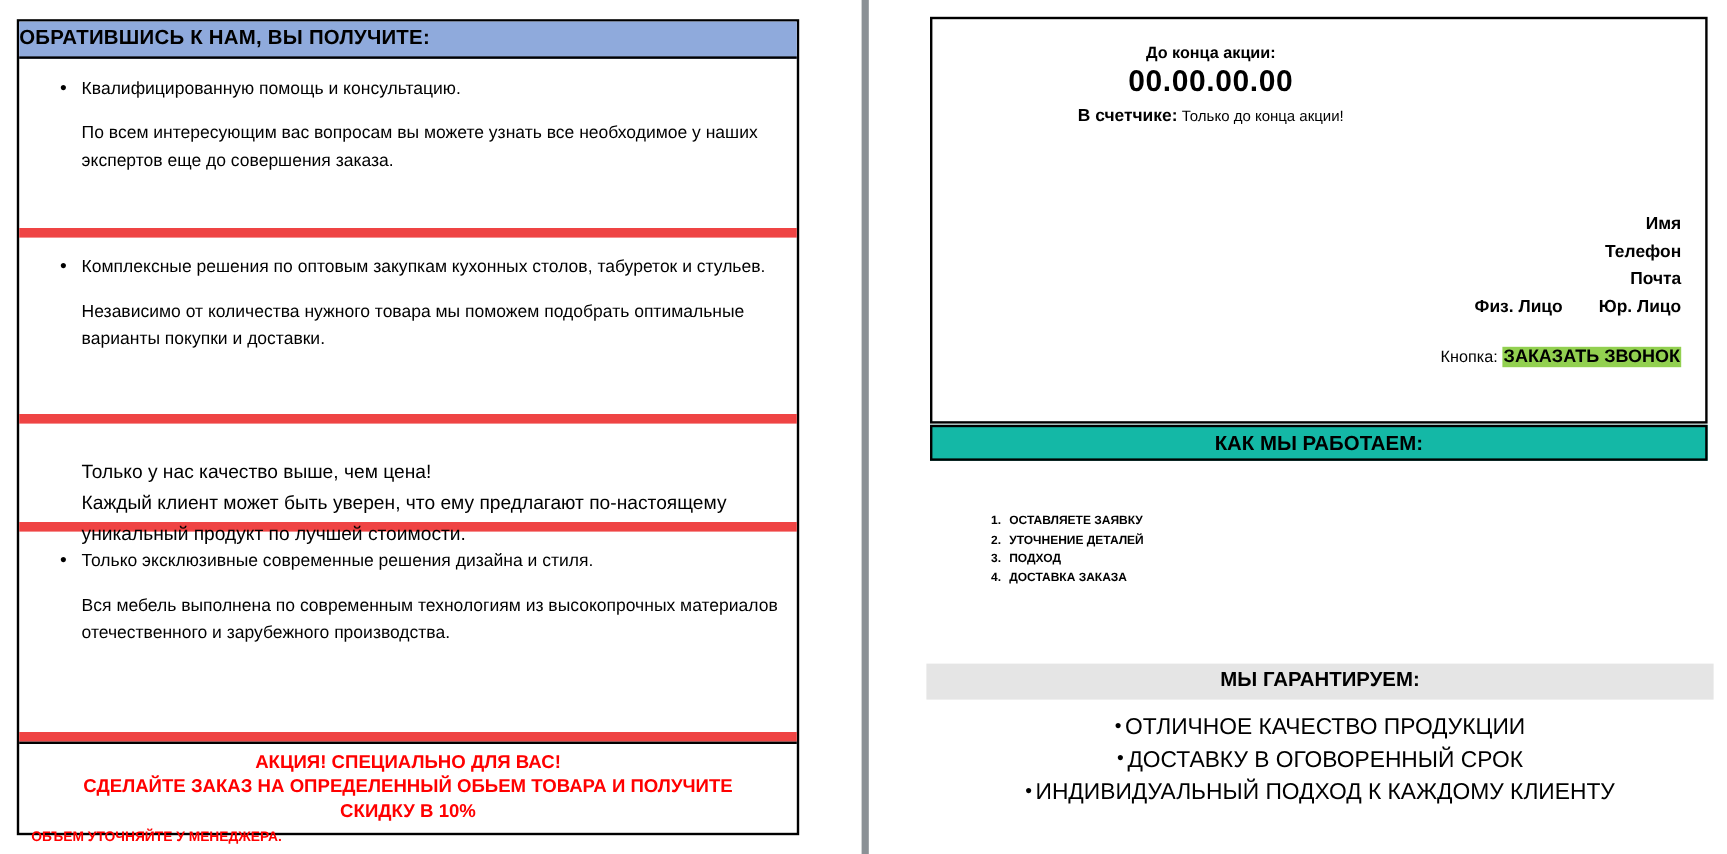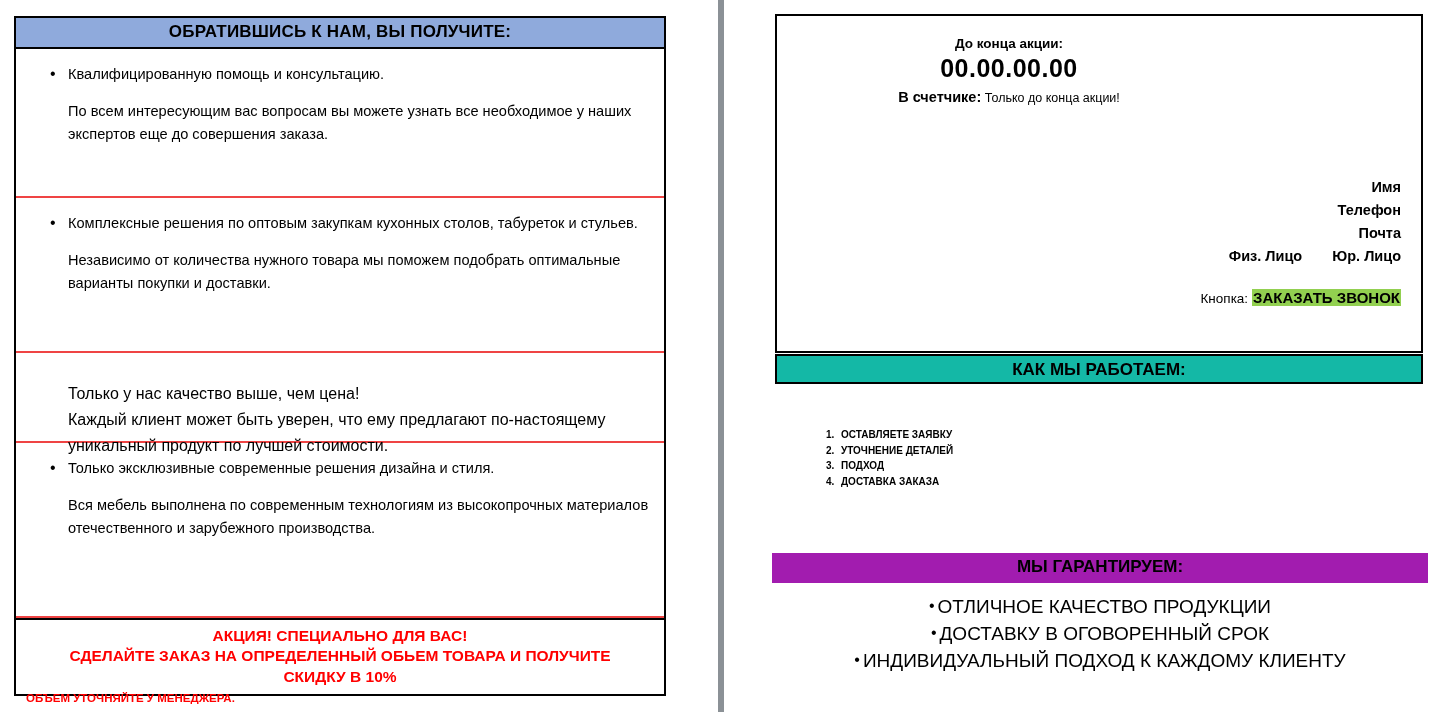--- a/index.html
+++ b/index.html
@@ -32,32 +32,31 @@
     left: 14px;
     top: 16px;
     width: 652px;
     height: 680px;
     border: 2px solid #000000;
     box-sizing: border-box;
     background: #ffffff;
   }
   .blue-header {
     background: #8faadc;
-    text-align: center;
     font-weight: bold;
     font-size: 17px;
     letter-spacing: .2px;
     color: #000;
     padding: 4px 0 5px 0;
     border-bottom: 2px solid #000;
     box-sizing: border-box;
   }
   .lp-row {
     box-sizing: border-box;
-    border-bottom: 2px solid #ef4444;
+    border-bottom: 8px solid #ef4444;
     padding: 10px 14px 10px 14px;
   }
   .lp-row:last-child { border-bottom: none; }
 
   ul.bullets {
     margin: 0;
     padding: 0 0 0 38px;
     list-style: none;
   }
   ul.bullets li {
@@ -204,21 +203,21 @@
     line-height: 1.55;
   }
   #steps-list li { padding-left: 4px; }
 
   #guarantee-header {
     position: absolute;
     left: 0px;
     top: 553px;
     width: 656px;
     height: 30px;
-    background: #a21caf;
+    background: #e5e5e5;
     text-align: center;
     font-weight: bold;
     font-size: 17px;
     padding-top: 4px;
     box-sizing: border-box;
   }
   #guarantee-list {
     position: absolute;
     left: 0;
     top: 594px;

